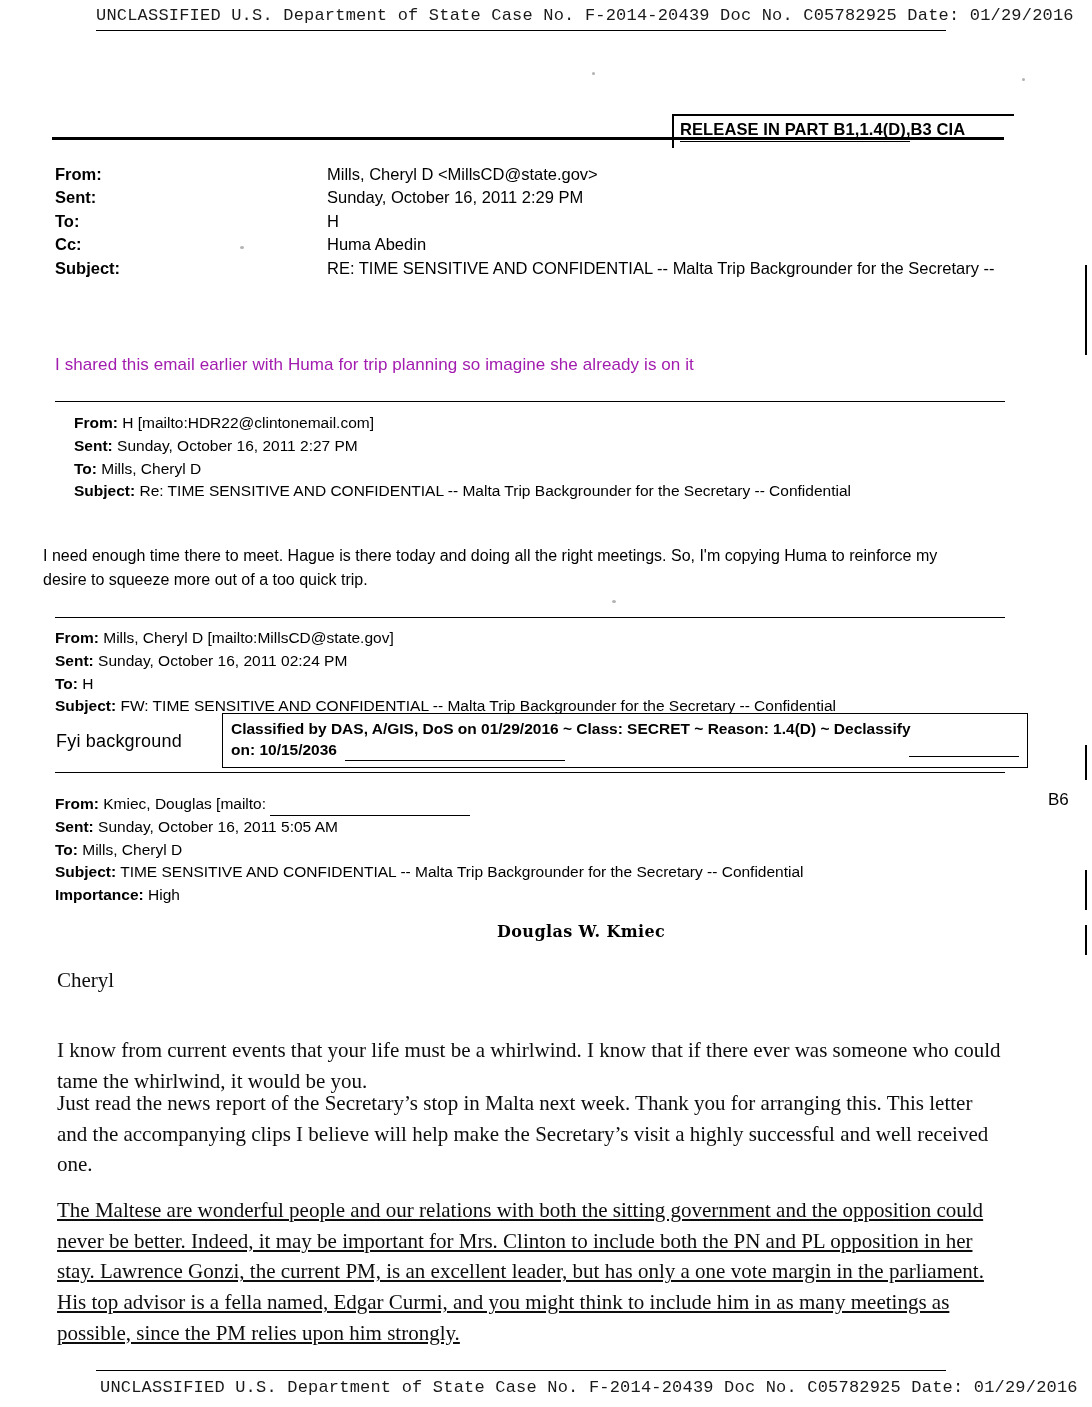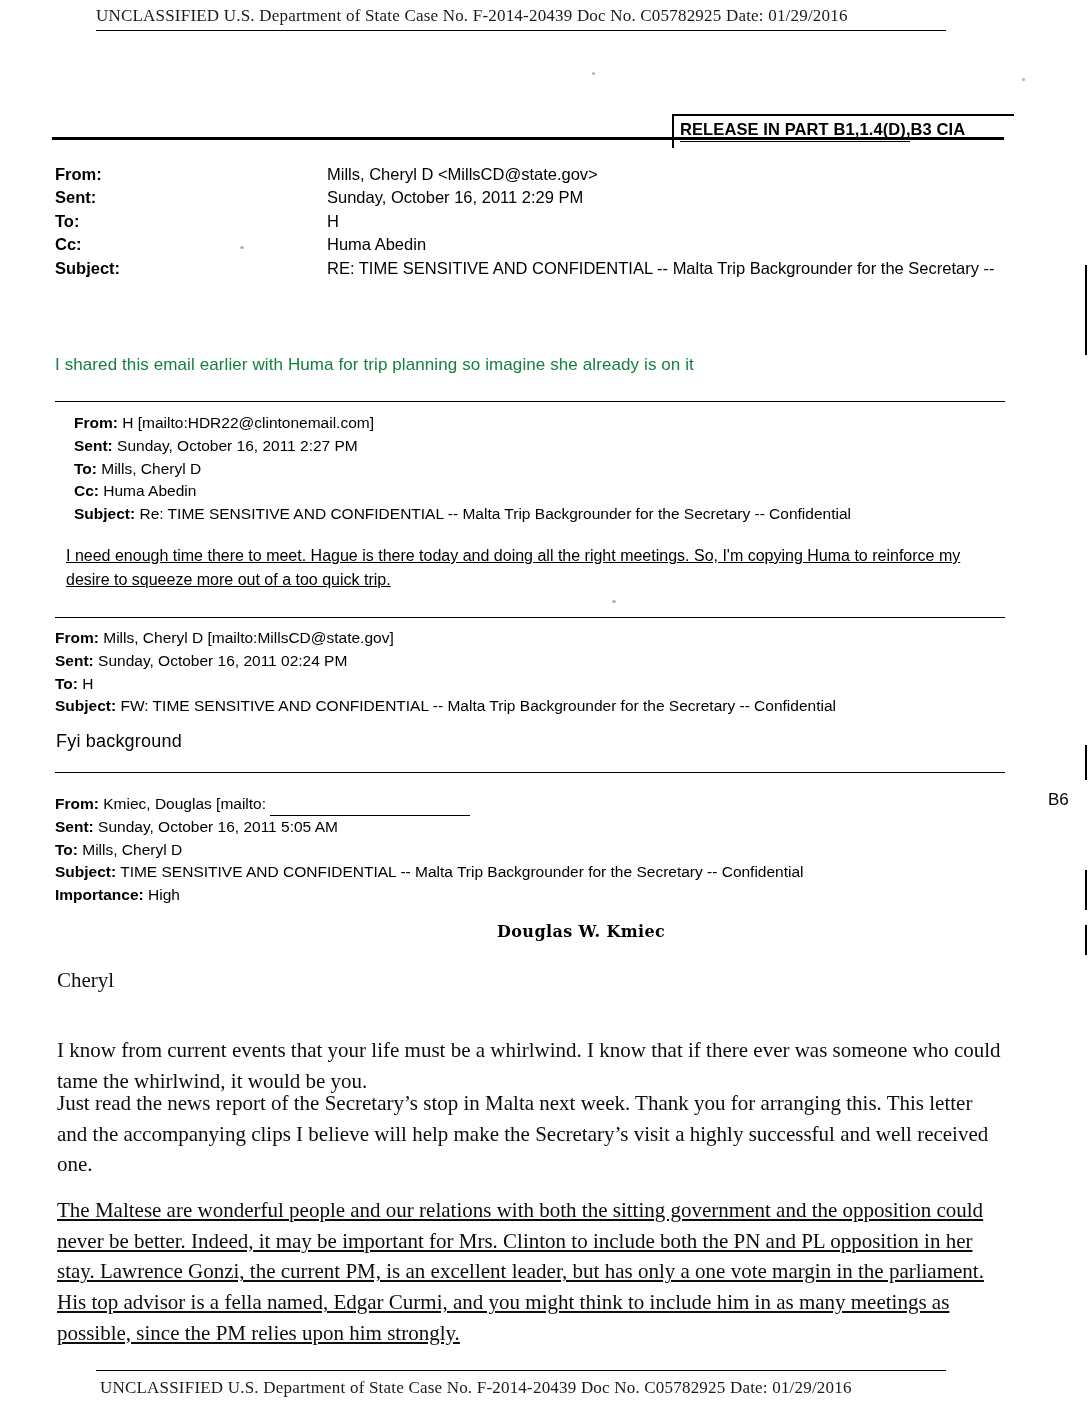--- a/index.html
+++ b/index.html
@@ -15,21 +15,21 @@
     position: relative;
     width: 1092px;
     height: 1407px;
     background: #ffffff;
     overflow: hidden;
   }
 
   
   .stamp {
     position: absolute;
-    font-family: Liberation Serif, serif;
+    font-family: Liberation Mono, monospace;
     font-size: 17px;
     letter-spacing: 0.2px;
     color: #1a1a1a;
     white-space: nowrap;
   }
   .stamp-top { left: 96px; top: 6px; }
   .stamp-bottom { left: 100px; top: 1378px; }
 
   .release-box {
     position: absolute;
@@ -86,21 +86,21 @@
     display: block;
   }
 
   
   .note-line {
     position: absolute;
     left: 55px;
     top: 355px;
     font-size: 17px;
     letter-spacing: 0.1px;
-    color: #15803d;
+    color: #a21caf;
   }
 
   .sep {
     position: absolute;
     left: 55px;
     width: 950px;
     height: 1px;
     background: #000;
   }
   .sep2 { top: 401px; }
@@ -115,25 +115,24 @@
     font-size: 15.5px;
     line-height: 1.47;
   }
   .quoted b { font-weight: bold; }
   .q1 { top: 412px; margin-left: 19px; }
   .q2 { top: 627px; }
   .q3 { top: 793px; }
 
   .para {
     position: absolute;
-    left: 66px;
+    left: 43px;
     width: 930px;
     font-size: 16px;
     line-height: 1.48;
-    text-decoration: underline;
   }
   .p-need { top: 544px; }
 
   
   .fyi {
     position: absolute;
     left: 56px;
     top: 731px;
     font-size: 18px;
     letter-spacing: 0.2px;
@@ -286,24 +285,20 @@
     </div>
     <div>
       <b>Sent:</b>
       <span>Sunday, October 16, 2011 2:27 PM</span>
     </div>
     <div>
       <b>To:</b>
       <span>Mills, Cheryl D</span>
     </div>
     <div>
-      <b>Cc:</b>
-      <span>Huma Abedin</span>
-    </div>
-    <div>
       <b>Subject:</b>
       <span>Re: TIME SENSITIVE AND CONFIDENTIAL -- Malta Trip Backgrounder for the Secretary -- Confidential</span>
     </div>
   </div>
 
   <div class="para p-need">I need enough time there to meet. Hague is there today and doing all the right meetings. So, I'm copying Huma to reinforce my desire to squeeze more out of a too quick trip.</div>
 
   <div class="sep sep3"></div>
 
   <div class="quoted q2">
@@ -319,20 +314,30 @@
       <b>To:</b>
       <span>H</span>
     </div>
     <div>
       <b>Subject:</b>
       <span>FW: TIME SENSITIVE AND CONFIDENTIAL -- Malta Trip Backgrounder for the Secretary -- Confidential</span>
     </div>
   </div>
 
   <div class="fyi">Fyi background</div>
+  <div class="class-box">
+    <div>
+      <span>Classified by DAS, A/GIS, DoS on 01/29/2016 ~ Class: SECRET ~ Reason: 1.4(D) ~ Declassify</span>
+    </div>
+    <div>
+      <span>on: 10/15/2036</span>
+      <span class="redact-line"></span>
+      <span class="redact-line2"></span>
+    </div>
+  </div>
 
   <div class="sep sep4"></div>
 
   <div class="b6-mark">B6</div>
   <div class="margin-bar mb1"></div>
   <div class="margin-bar mb2"></div>
   <div class="margin-bar mb3"></div>
   <div class="margin-bar mb4"></div>
 
   <div class="quoted q3">

